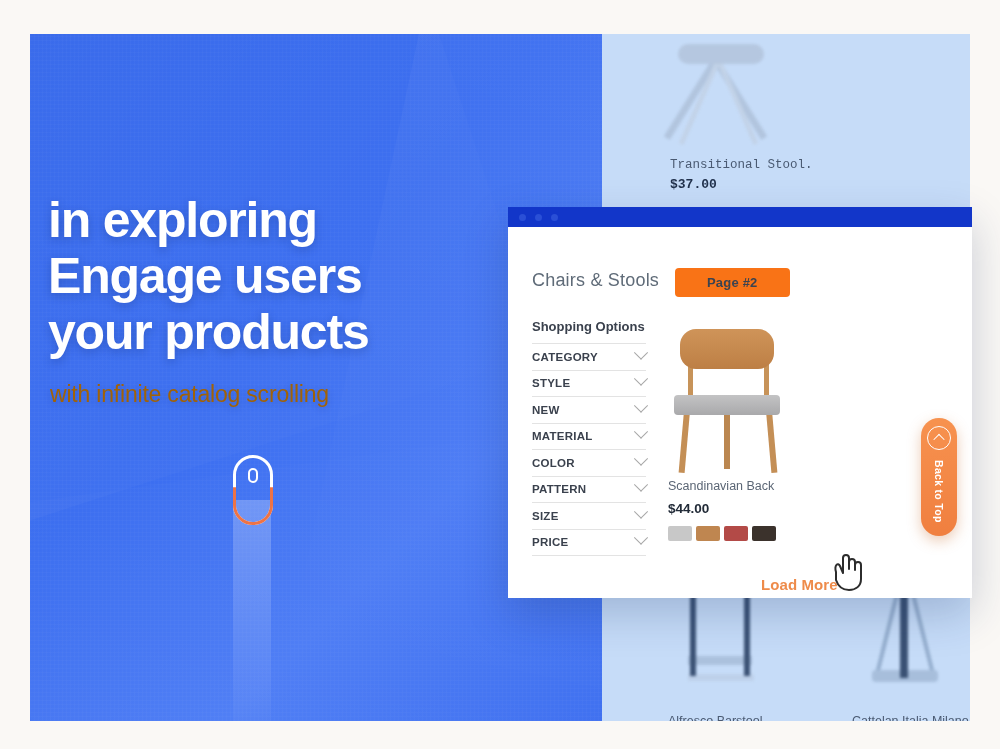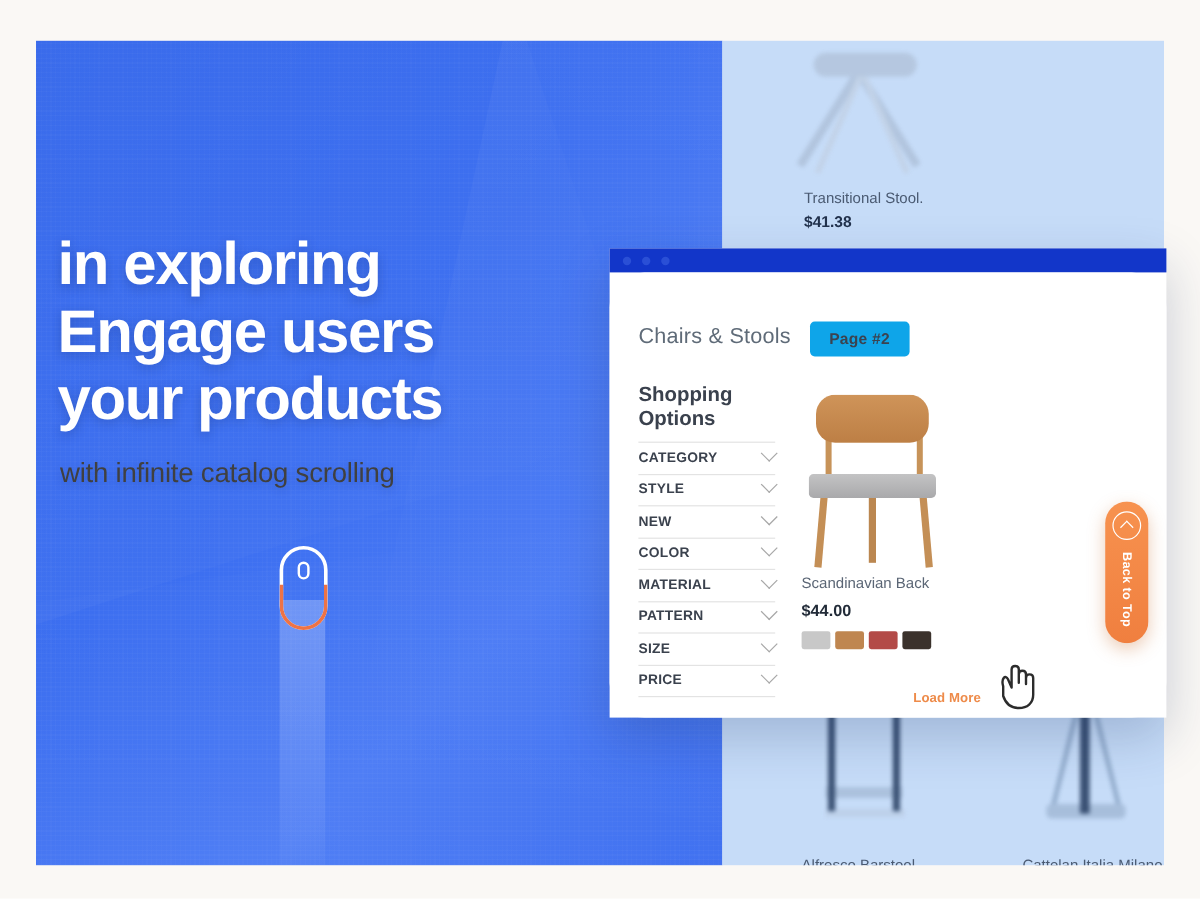--- a/index.html
+++ b/index.html
@@ -72,21 +72,21 @@
     font-weight: 700;
     letter-spacing: -1.2px;
     text-shadow: 0 3px 9px rgba(20,45,120,0.30);
   }
   .headline .hl-line { display: block; white-space: nowrap; }
 
   .subheadline {
     position: absolute;
     left: 50px;
     top: 381px;
-    color: #404040;
+    color: #a16207;
     font-size: 23px;
     font-weight: 400;
     letter-spacing: -0.2px;
     text-shadow: 0 2px 7px rgba(20,45,120,0.22);
   }
 
   
   .scroll-beam {
     position: absolute;
     left: 233px;
@@ -160,21 +160,21 @@
     color: #4a5a72;
     margin-top: 4px;
     white-space: nowrap;
   }
   .cat-price {
     font-size: 13px;
     font-weight: 700;
     color: #22324d;
     margin-top: 5px;
   }
-  .cat-row-top { top: 0; }
+  .cat-row-top { top: 0; font-family: Liberation Mono, monospace; }
   .cat-row-bottom { top: 556px; }
   .cat-row-bottom .cat-cell { padding-left: 66px; }
 
   
   .art-xstool-seat {
     position: absolute; left: 8px; top: 10px;
     width: 86px; height: 20px; border-radius: 10px;
     background: #b4c6de;
   }
   .art-xstool-l1, .art-xstool-l2 {
@@ -265,54 +265,53 @@
   }
   .tb-dot {
     width: 7px; height: 7px;
     border-radius: 50%;
     background: #2a4fd6;
   }
   .modal-body {
     position: relative;
     height: 371px;
     background: #ffffff;
-    border-radius: 29px;
   }
 
   .cat-title {
     position: absolute;
     left: 24px;
     top: 43px;
     font-size: 18px;
     color: #5f6b78;
     font-weight: 400;
     letter-spacing: 0.2px;
   }
   .page-badge {
     position: absolute;
     left: 167px;
     top: 41px;
-    background: #0ea5e9;
+    background: #f97316;
     color: #3b4350;
     font-size: 13px;
     font-weight: 700;
-    padding: 7px 16px;
+    padding: 7px 32px;
     border-radius: 4px;
     letter-spacing: 0.2px;
   }
 
   
   .filters {
     position: absolute;
     left: 24px;
     top: 92px;
     width: 114px;
   }
   .filters-head {
-    font-size: 17px;
+    font-size: 13px;
     font-weight: 700;
     color: #3a414d;
     padding-bottom: 9px;
   }
   .filter-row {
     display: flex;
     align-items: center;
     justify-content: space-between;
     border-top: 1px solid #e3e3e3;
     height: 25.5px;
@@ -434,21 +433,21 @@
     border: 3px solid #b9babc;
     border-top-color: #cfd0d2;
     border-radius: 50%;
     box-sizing: border-box;
   }
 
   .load-more {
     position: absolute;
     left: 253px;
     top: 349px;
-    font-size: 11px;
+    font-size: 15px;
     font-weight: 700;
     color: #ee8b4a;
     letter-spacing: 0.1px;
   }
 
   .cursor {
     position: absolute;
     left: 826px;
     top: 552px;
     width: 44px;
@@ -527,21 +526,21 @@
     <div class="cat-row cat-row-top">
       <div class="cat-cell">
         <div class="cat-art">
           <div class="art-xstool-l1"></div>
             <div class="art-xstool-l2"></div>
           <div class="art-xstool-l3"></div>
             <div class="art-xstool-l4"></div>
           <div class="art-xstool-seat"></div>
         </div>
         <div class="cat-name">Transitional Stool.</div>
-        <div class="cat-price">$41.38</div>
+        <div class="cat-price">$37.00</div>
       </div>
     </div>
 
     <div class="cat-row cat-row-bottom">
       <div class="cat-cell">
         <div class="cat-art">
           <div class="art-barstool-shelf"></div>
           <div class="art-barstool-shelf2"></div>
           <div class="art-barstool-lg1"></div>
             <div class="art-barstool-lg2"></div>
@@ -585,25 +584,25 @@
         </div>
         <div class="filter-row">
           <span>STYLE</span>
           <span class="chev"></span>
         </div>
         <div class="filter-row">
           <span>NEW</span>
           <span class="chev"></span>
         </div>
         <div class="filter-row">
+          <span>MATERIAL</span>
+          <span class="chev"></span>
+        </div>
+        <div class="filter-row">
           <span>COLOR</span>
-          <span class="chev"></span>
-        </div>
-        <div class="filter-row">
-          <span>MATERIAL</span>
           <span class="chev"></span>
         </div>
         <div class="filter-row">
           <span>PATTERN</span>
           <span class="chev"></span>
         </div>
         <div class="filter-row">
           <span>SIZE</span>
           <span class="chev"></span>
         </div>

